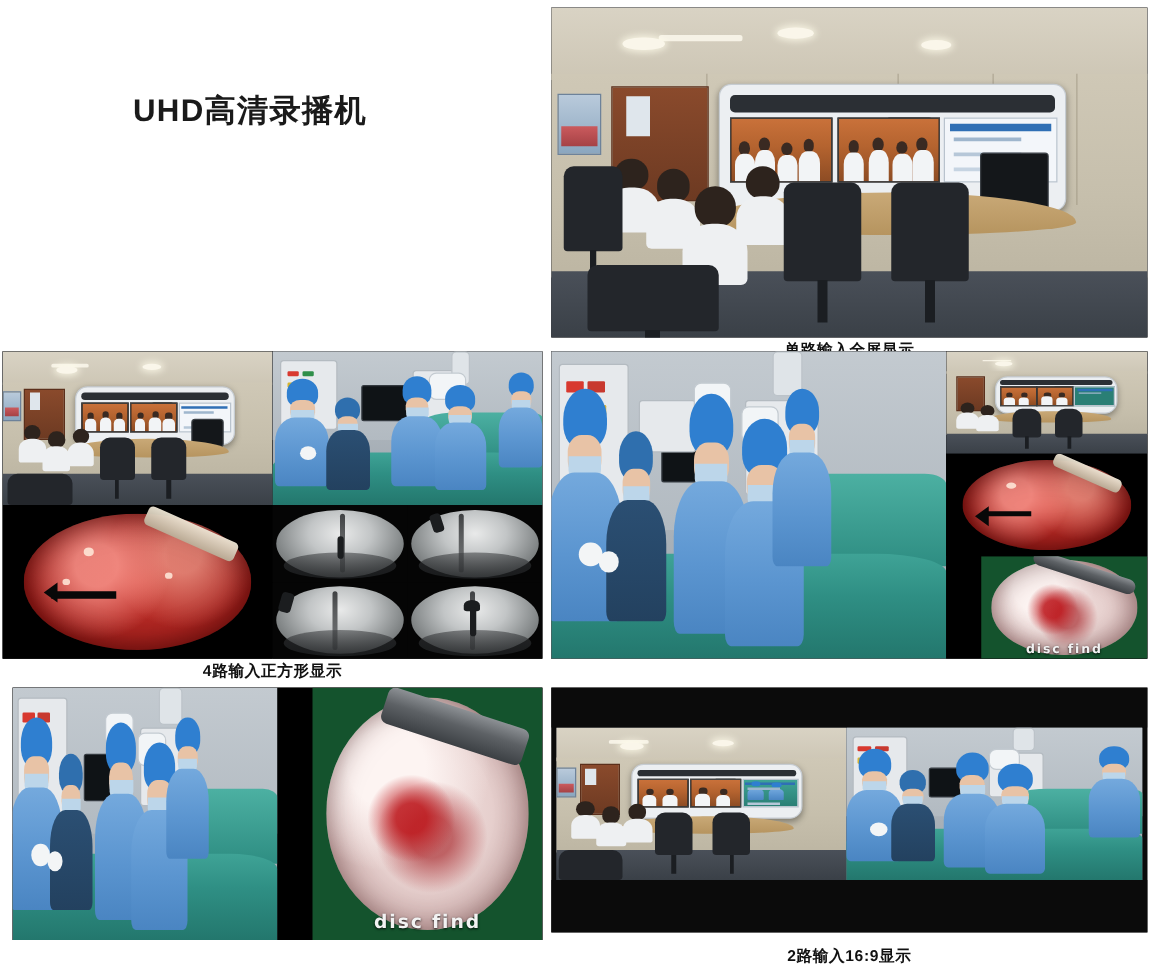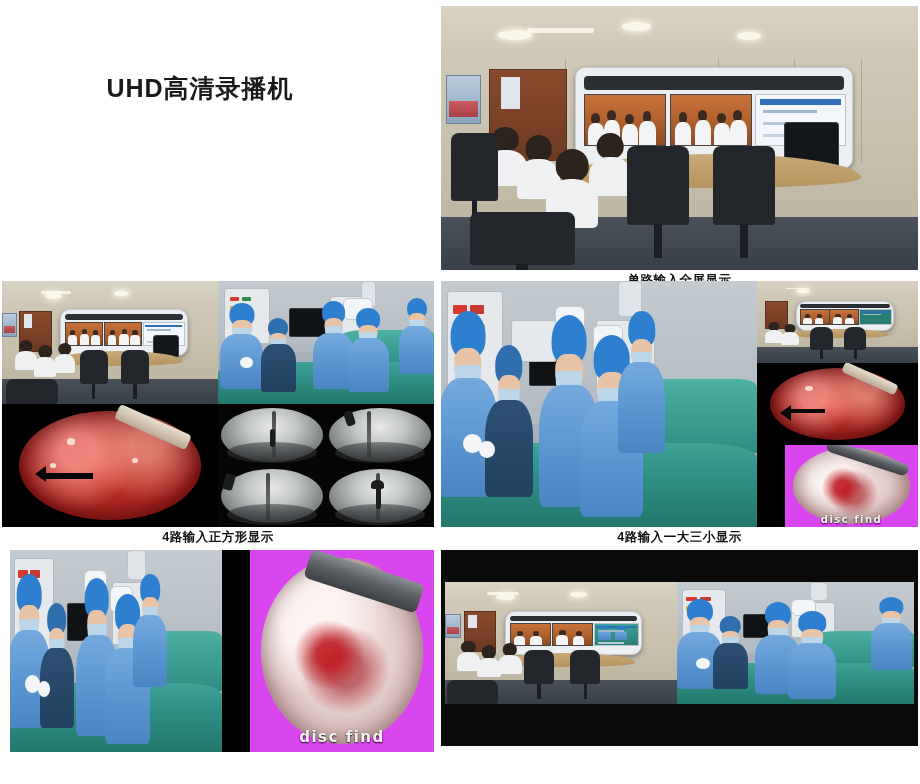--- a/index.html
+++ b/index.html
@@ -128,21 +128,21 @@
   .xr .ovl{position:absolute;left:3%;top:6%;width:94%;height:88%;border-radius:50%;
      background:
        radial-gradient(ellipse at 50% 35%, #e9eaea 0%, #c2c5c6 35%, #8c9091 65%, #4e5253 100%);}
   .xr .vert{position:absolute;top:12%;width:4%;height:76%;
      background:linear-gradient(rgba(40,42,44,.85),rgba(70,72,74,.6));border-radius:2px;}
   .xr .shade{position:absolute;left:8%;bottom:4%;width:84%;height:34%;
      background:linear-gradient(rgba(60,62,64,.55),rgba(30,32,34,.8));border-radius:50%;}
   .xr .instr{position:absolute;background:#1b1d1f;border-radius:3px;}
 
   
-  .arth{position:absolute;inset:0;background:#d946ef;margin-left:28px;}
+  .arth{position:absolute;inset:0;background:#14532d;margin-left:28px;}
   .arth .circ{position:absolute;left:6%;top:4%;width:88%;height:92%;border-radius:50%;
      background:
        radial-gradient(circle at 42% 52%, rgba(190,25,30,.85) 0 9%, rgba(0,0,0,0) 26%),
        radial-gradient(circle at 52% 60%, rgba(160,20,25,.6) 0 12%, rgba(0,0,0,0) 32%),
        radial-gradient(circle at 30% 30%, #fdf4f2 0 18%, rgba(0,0,0,0) 48%),
        radial-gradient(ellipse at 50% 50%, #f3e2e0 0%, #e6cfcd 45%, #c9a9a8 78%, #9a7b7c 100%);
      box-shadow:inset 0 0 22px rgba(70,30,30,.5);}
   .arth .shaver{position:absolute;left:30%;top:8%;width:64%;height:15%;
      background:linear-gradient(#8d9195,#5d6165 45%,#3c4044);transform:rotate(18deg);
      border-radius:6px;}
@@ -489,21 +489,20 @@
     </div>
 
     <div class="cell" style="left:316px;top:164px;width:161px;height:82px;">
       <div class="arth">
         <div class="circ"></div>
         <div class="shaver"></div>
         <div class="discfind" style="font-size:10px;">disc find</div>
       </div>
     </div>
   </div>
-  <div class="caption" style="left:441px;top:529px;width:477px;height:16px;">4路输入一大三小显示</div>
 
   <div class="panel" style="left:10px;top:550px;width:424px;height:202px;">
     <div class="cell" style="left:0;top:0;width:212px;height:202px;">
       <div class="orm">
         <div class="backwall"></div>
         <div class="eqrack" style="left:2%;top:4%;width:18%;height:46%;">
           <div class="led" style="left:8%;top:12%;width:26%;background:#d8392f;"></div>
           <div class="led" style="left:40%;top:12%;width:26%;background:#c8392f;"></div>
           <div class="led" style="left:8%;top:30%;width:58%;background:#d8b52f;"></div>
         </div>
@@ -662,14 +661,15 @@
         <div class="surgeon" style="left:82%;top:12%;width:17%;height:60%;">
             <div class="cap"></div>
             <div class="face"></div>
             <div class="mask"></div>
             <div class="gown"></div>
           </div>
         <div class="glove" style="left:8%;top:62%;width:6%;height:9%;"></div>
       </div>
     </div>
   </div>
+  <div class="caption" style="left:441px;top:757px;width:477px;height:16px;">2路输入16:9显示</div>
 
 </div>
 
 </body></html>

